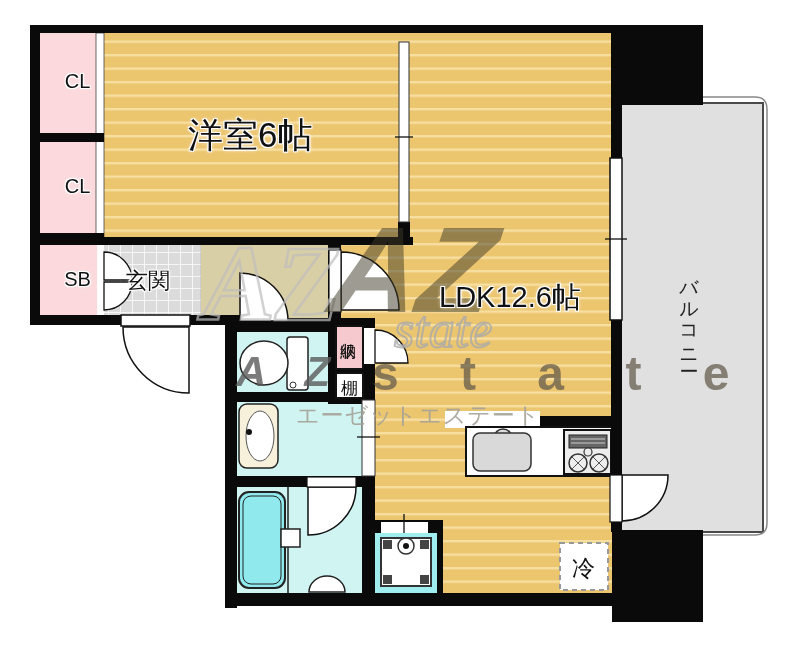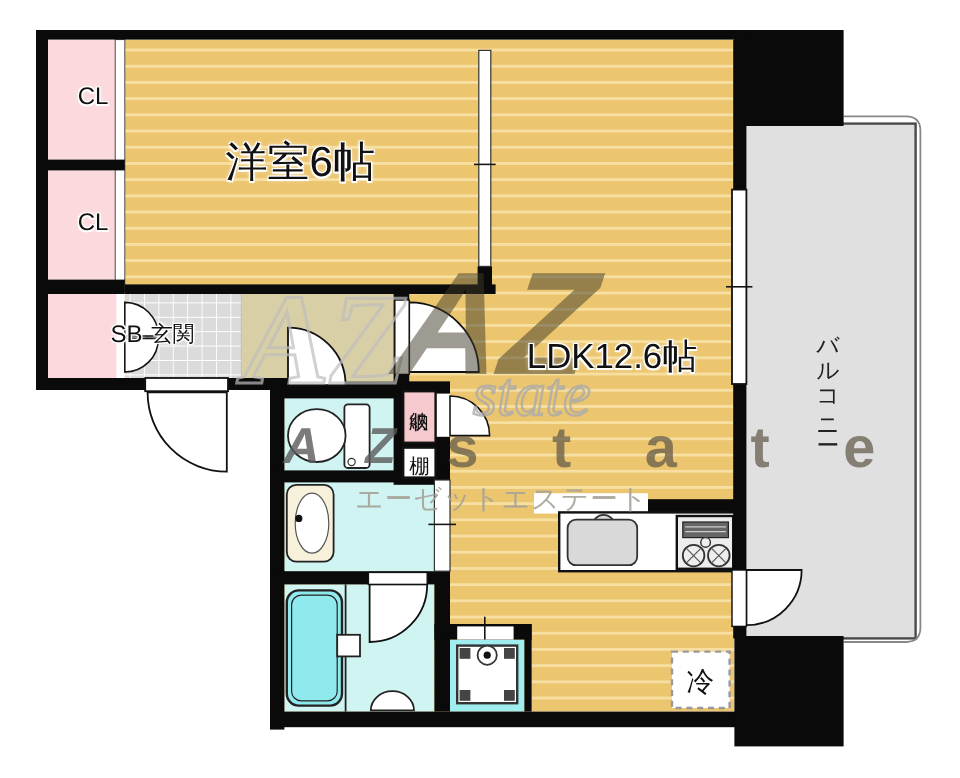--- a/index.html
+++ b/index.html
@@ -4,21 +4,21 @@
 <style>
   html,body{margin:0;padding:0;background:#fff;}
   #plan{position:relative;width:800px;height:648px;background:#fff;overflow:hidden;
         font-family:"Liberation Sans","DejaVu Sans",sans-serif;}
   #plan svg{position:absolute;left:0;top:0;}
   .lbl{position:absolute;color:#111;white-space:nowrap;
        text-shadow:-1px -1px 0 #fff,1px -1px 0 #fff,-1px 1px 0 #fff,1px 1px 0 #fff,0 0 4px #fff;}
   .lbl-cl{width:75px;text-align:center;font-size:20px;}
   .lbl-room{font-size:35px;}
   .lbl-ldk{font-size:29px;}
-  .lbl-genkan{font-size:18px;}
+  .lbl-genkan{font-size:22px;}
   .vert{writing-mode:vertical-rl;text-orientation:mixed;}
   .lbl-balcony{font-size:19px;letter-spacing:2px;text-shadow:none;color:#222;}
   .lbl-shuno{font-size:16px;letter-spacing:1px;text-shadow:none;line-height:1;}
   .lbl-tana{font-size:17px;text-shadow:none;}
   .lbl-rei{font-size:23px;text-shadow:none;}
   .wm{position:absolute;pointer-events:none;font-family:"Liberation Serif","DejaVu Serif",serif;}
   .wm-outline{left:203px;top:222px;font-size:108px;font-style:italic;font-weight:bold;
       color:transparent;-webkit-text-stroke:2.5px rgba(190,190,190,0.7);}
   .wm-logo{left:332px;top:200px;font-size:122px;font-weight:900;font-style:italic;
       color:rgba(62,58,38,0.5);transform:skewX(-8deg);font-family:"Liberation Sans",sans-serif;}
@@ -159,21 +159,21 @@
 
 <div class="wm wm-outline">AZ</div>
 <div class="wm wm-logo">AZ</div>
 <div class="wm wm-script">state</div>
 <div class="wm wm-az">A Z</div>
 <div class="wm wm-state">s t a t e</div>
 <div class="wm wm-kana">エーゼットエステート</div>
 
 <div class="lbl lbl-cl" style="left:40px;top:70px;">CL</div>
 <div class="lbl lbl-cl" style="left:40px;top:175px;">CL</div>
-<div class="lbl lbl-cl" style="left:40px;top:268px;padding-left:28px;">SB</div>
+<div class="lbl lbl-cl" style="left:40px;top:268px;">SB</div>
 <div class="lbl lbl-room" style="left:188px;top:112px;">洋室6帖</div>
 <div class="lbl lbl-ldk" style="left:414px;top:278px;margin-left:25px;">LDK12.6帖</div>
 <div class="lbl lbl-genkan" style="left:126px;top:266px;">玄関</div>
 <div class="lbl lbl-balcony vert" style="left:676px;top:266px;">バルコニー</div>
 <div class="lbl lbl-shuno vert" style="left:340px;top:330px;">収納</div>
 <div class="lbl lbl-tana" style="left:341px;top:377px;">棚</div>
 <div class="lbl lbl-rei" style="left:572px;top:553px;">冷</div>
 </div>
 
 </body></html>

